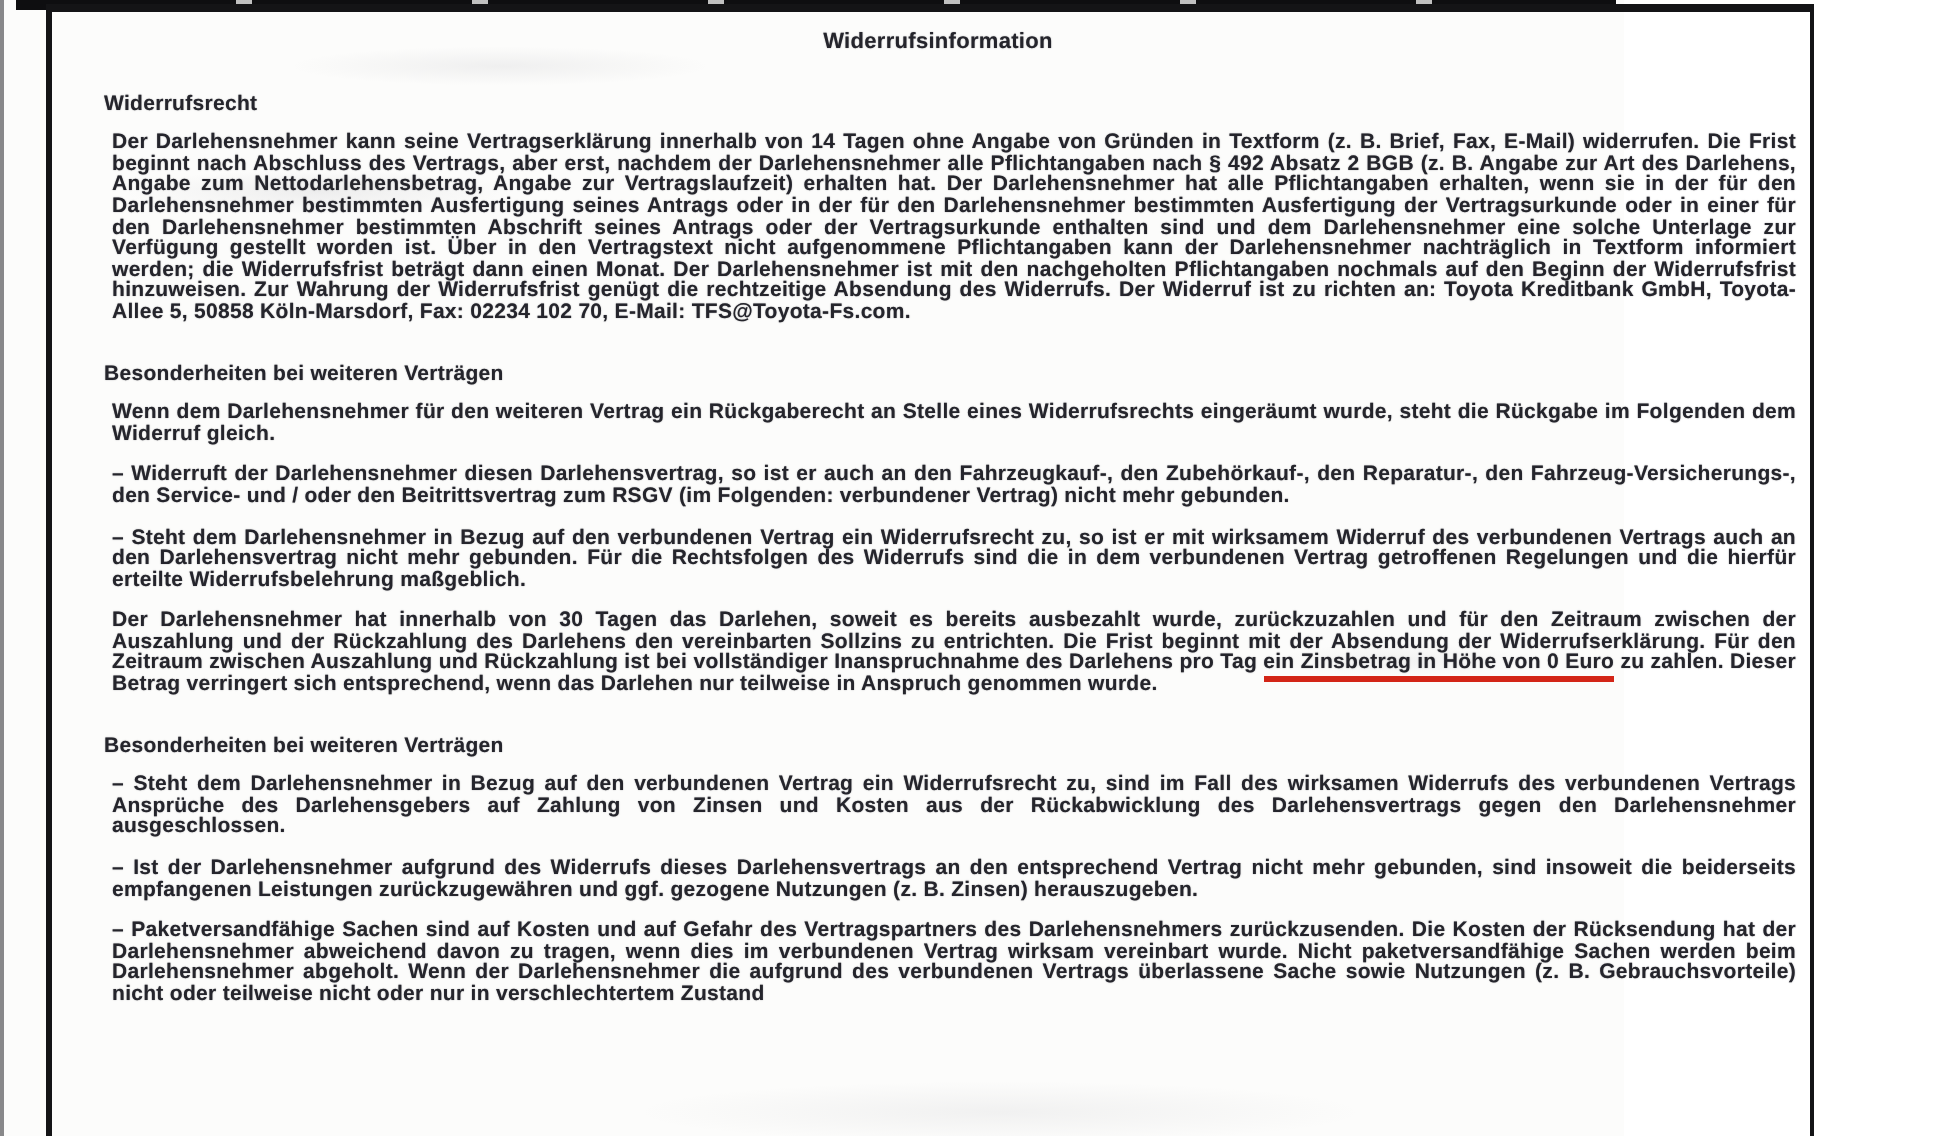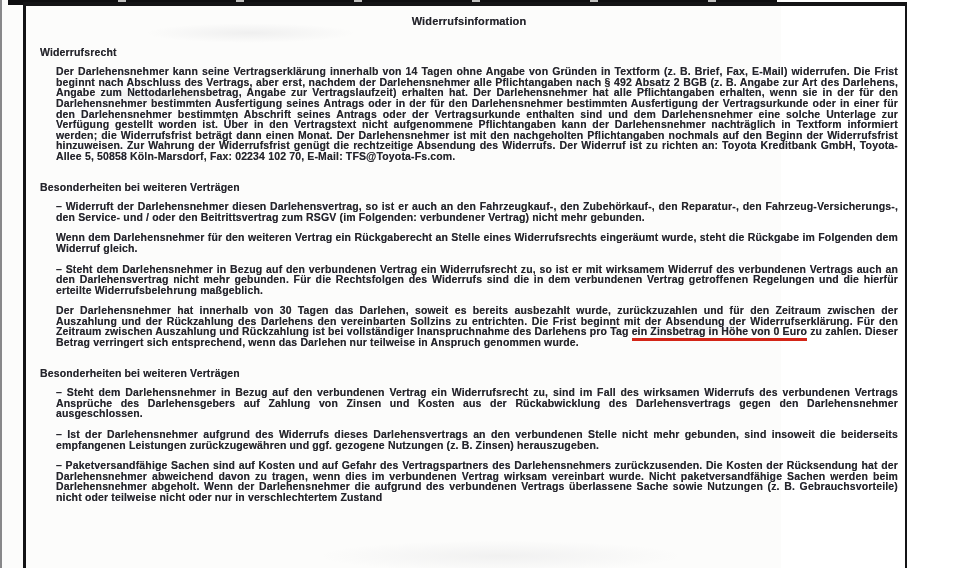--- a/index.html
+++ b/index.html
@@ -16,20 +16,21 @@
     left: 0; top: 0;
     width: 781px;
     height: 568px;
     background:
       radial-gradient(140px 16px at 160px 96px, rgba(110,110,120,0.10), transparent 70%),
       radial-gradient(150px 14px at 250px 33px, rgba(110,110,120,0.09), transparent 70%),
       radial-gradient(90px 12px at 700px 330px, rgba(110,110,120,0.07), transparent 70%),
       radial-gradient(60px 10px at 930px 445px, rgba(110,110,120,0.14), transparent 70%),
       radial-gradient(260px 22px at 500px 556px, rgba(110,110,120,0.08), transparent 70%),
       #fcfcfb;
+    padding-left: 31px;
   }
   
   .scan-edge {
     position: absolute;
     left: 0; top: 0;
     width: 2px; height: 568px;
     background: rgba(40,40,45,0.55);
   }
   
   .topband {
@@ -62,21 +63,21 @@
     text-align: justify;
     text-shadow: 0 0 0.6px rgba(37,37,44,0.55);
   }
   .doc-title {
     text-align: center;
     font-size: 11px;
     margin: 0 0 18px 0;
   }
   h2.sec-heading {
     font-size: 10.5px;
-    margin: 20px 0 9px 0;
+    margin: 20px 0 9px 12px;
     text-align: left;
   }
   p.para {
     margin: 0 0 10px 16px;
   }
   .redline {
     border-bottom: 3px solid #d32517;
     padding-bottom: 1px;
   }
 </style>
@@ -88,24 +89,24 @@
   <div class="topband"></div>
   <div class="frame"></div>
 
   <div class="content">
     <div class="doc-title">Widerrufsinformation</div>
 
     <h2 class="sec-heading">Widerrufsrecht</h2>
     <p class="para">Der Darlehensnehmer kann seine Vertragserklärung innerhalb von 14 Tagen ohne Angabe von Gründen in Textform (z. B. Brief, Fax, E-Mail) widerrufen. Die Frist beginnt nach Abschluss des Vertrags, aber erst, nachdem der Darlehensnehmer alle Pflichtangaben nach § 492 Absatz 2 BGB (z. B. Angabe zur Art des Darlehens, Angabe zum Nettodarlehensbetrag, Angabe zur Vertragslaufzeit) erhalten hat. Der Darlehensnehmer hat alle Pflichtangaben erhalten, wenn sie in der für den Darlehensnehmer bestimmten Ausfertigung seines Antrags oder in der für den Darlehensnehmer bestimmten Ausfertigung der Vertragsurkunde oder in einer für den Darlehensnehmer bestimmten Abschrift seines Antrags oder der Vertragsurkunde enthalten sind und dem Darlehensnehmer eine solche Unterlage zur Verfügung gestellt worden ist. Über in den Vertragstext nicht aufgenommene Pflichtangaben kann der Darlehensnehmer nachträglich in Textform informiert werden; die Widerrufsfrist beträgt dann einen Monat. Der Darlehensnehmer ist mit den nachgeholten Pflichtangaben nochmals auf den Beginn der Widerrufsfrist hinzuweisen. Zur Wahrung der Widerrufsfrist genügt die rechtzeitige Absendung des Widerrufs. Der Widerruf ist zu richten an: Toyota Kreditbank GmbH, Toyota-Allee 5, 50858 Köln-Marsdorf, Fax: 02234 102 70, E-Mail: TFS@Toyota-Fs.com.</p>
 
     <h2 class="sec-heading">Besonderheiten bei weiteren Verträgen</h2>
+    <p class="para">Wenn dem Darlehensnehmer für den weiteren Vertrag ein Rückgaberecht an Stelle eines Widerrufsrechts eingeräumt wurde, steht die Rückgabe im Folgenden dem Widerruf gleich.</p>
     <p class="para">– Widerruft der Darlehensnehmer diesen Darlehensvertrag, so ist er auch an den Fahrzeugkauf-, den Zubehörkauf-, den Reparatur-, den Fahrzeug-Versicherungs-, den Service- und / oder den Beitrittsvertrag zum RSGV (im Folgenden: verbundener Vertrag) nicht mehr gebunden.</p>
-    <p class="para">Wenn dem Darlehensnehmer für den weiteren Vertrag ein Rückgaberecht an Stelle eines Widerrufsrechts eingeräumt wurde, steht die Rückgabe im Folgenden dem Widerruf gleich.</p>
     <p class="para">– Steht dem Darlehensnehmer in Bezug auf den verbundenen Vertrag ein Widerrufsrecht zu, so ist er mit wirksamem Widerruf des verbundenen Vertrags auch an den Darlehensvertrag nicht mehr gebunden. Für die Rechtsfolgen des Widerrufs sind die in dem verbundenen Vertrag getroffenen Regelungen und die hierfür erteilte Widerrufsbelehrung maßgeblich.</p>
 
     <p class="para"><span>Der Darlehensnehmer hat innerhalb von 30 Tagen das Darlehen, soweit es bereits ausbezahlt wurde, zurückzuzahlen und für den Zeitraum zwischen der Auszahlung und der Rückzahlung des Darlehens den vereinbarten Sollzins zu entrichten. Die Frist beginnt mit der Absendung der Widerrufserklärung. Für den Zeitraum zwischen Auszahlung und Rückzahlung ist bei vollständiger Inanspruchnahme des Darlehens pro Tag </span><span class="redline">ein Zinsbetrag in Höhe von 0 Euro</span><span> zu zahlen. Dieser Betrag verringert sich entsprechend, wenn das Darlehen nur teilweise in Anspruch genommen wurde.</span></p>
 
     <h2 class="sec-heading">Besonderheiten bei weiteren Verträgen</h2>
     <p class="para">– Steht dem Darlehensnehmer in Bezug auf den verbundenen Vertrag ein Widerrufsrecht zu, sind im Fall des wirksamen Widerrufs des verbundenen Vertrags Ansprüche des Darlehensgebers auf Zahlung von Zinsen und Kosten aus der Rückabwicklung des Darlehensvertrags gegen den Darlehensnehmer ausgeschlossen.</p>
-    <p class="para">– Ist der Darlehensnehmer aufgrund des Widerrufs dieses Darlehensvertrags an den verbundenen Stelle nicht mehr gebunden, sind insoweit die beiderseits empfangenen Leistungen zurückzugewähren und ggf. gezogene Nutzungen (z. B. Zinsen) herauszugeben.</p>
+    <p class="para">– Ist der Darlehensnehmer aufgrund des Widerrufs dieses Darlehensvertrags an den entsprechend Vertrag nicht mehr gebunden, sind insoweit die beiderseits empfangenen Leistungen zurückzugewähren und ggf. gezogene Nutzungen (z. B. Zinsen) herauszugeben.</p>
     <p class="para">– Paketversandfähige Sachen sind auf Kosten und auf Gefahr des Vertragspartners des Darlehensnehmers zurückzusenden. Die Kosten der Rücksendung hat der Darlehensnehmer abweichend davon zu tragen, wenn dies im verbundenen Vertrag wirksam vereinbart wurde. Nicht paketversandfähige Sachen werden beim Darlehensnehmer abgeholt. Wenn der Darlehensnehmer die aufgrund des verbundenen Vertrags überlassene Sache sowie Nutzungen (z. B. Gebrauchsvorteile) nicht oder teilweise nicht oder nur in verschlechtertem Zustand</p>
   </div>
 </div>
 
 </body></html>

